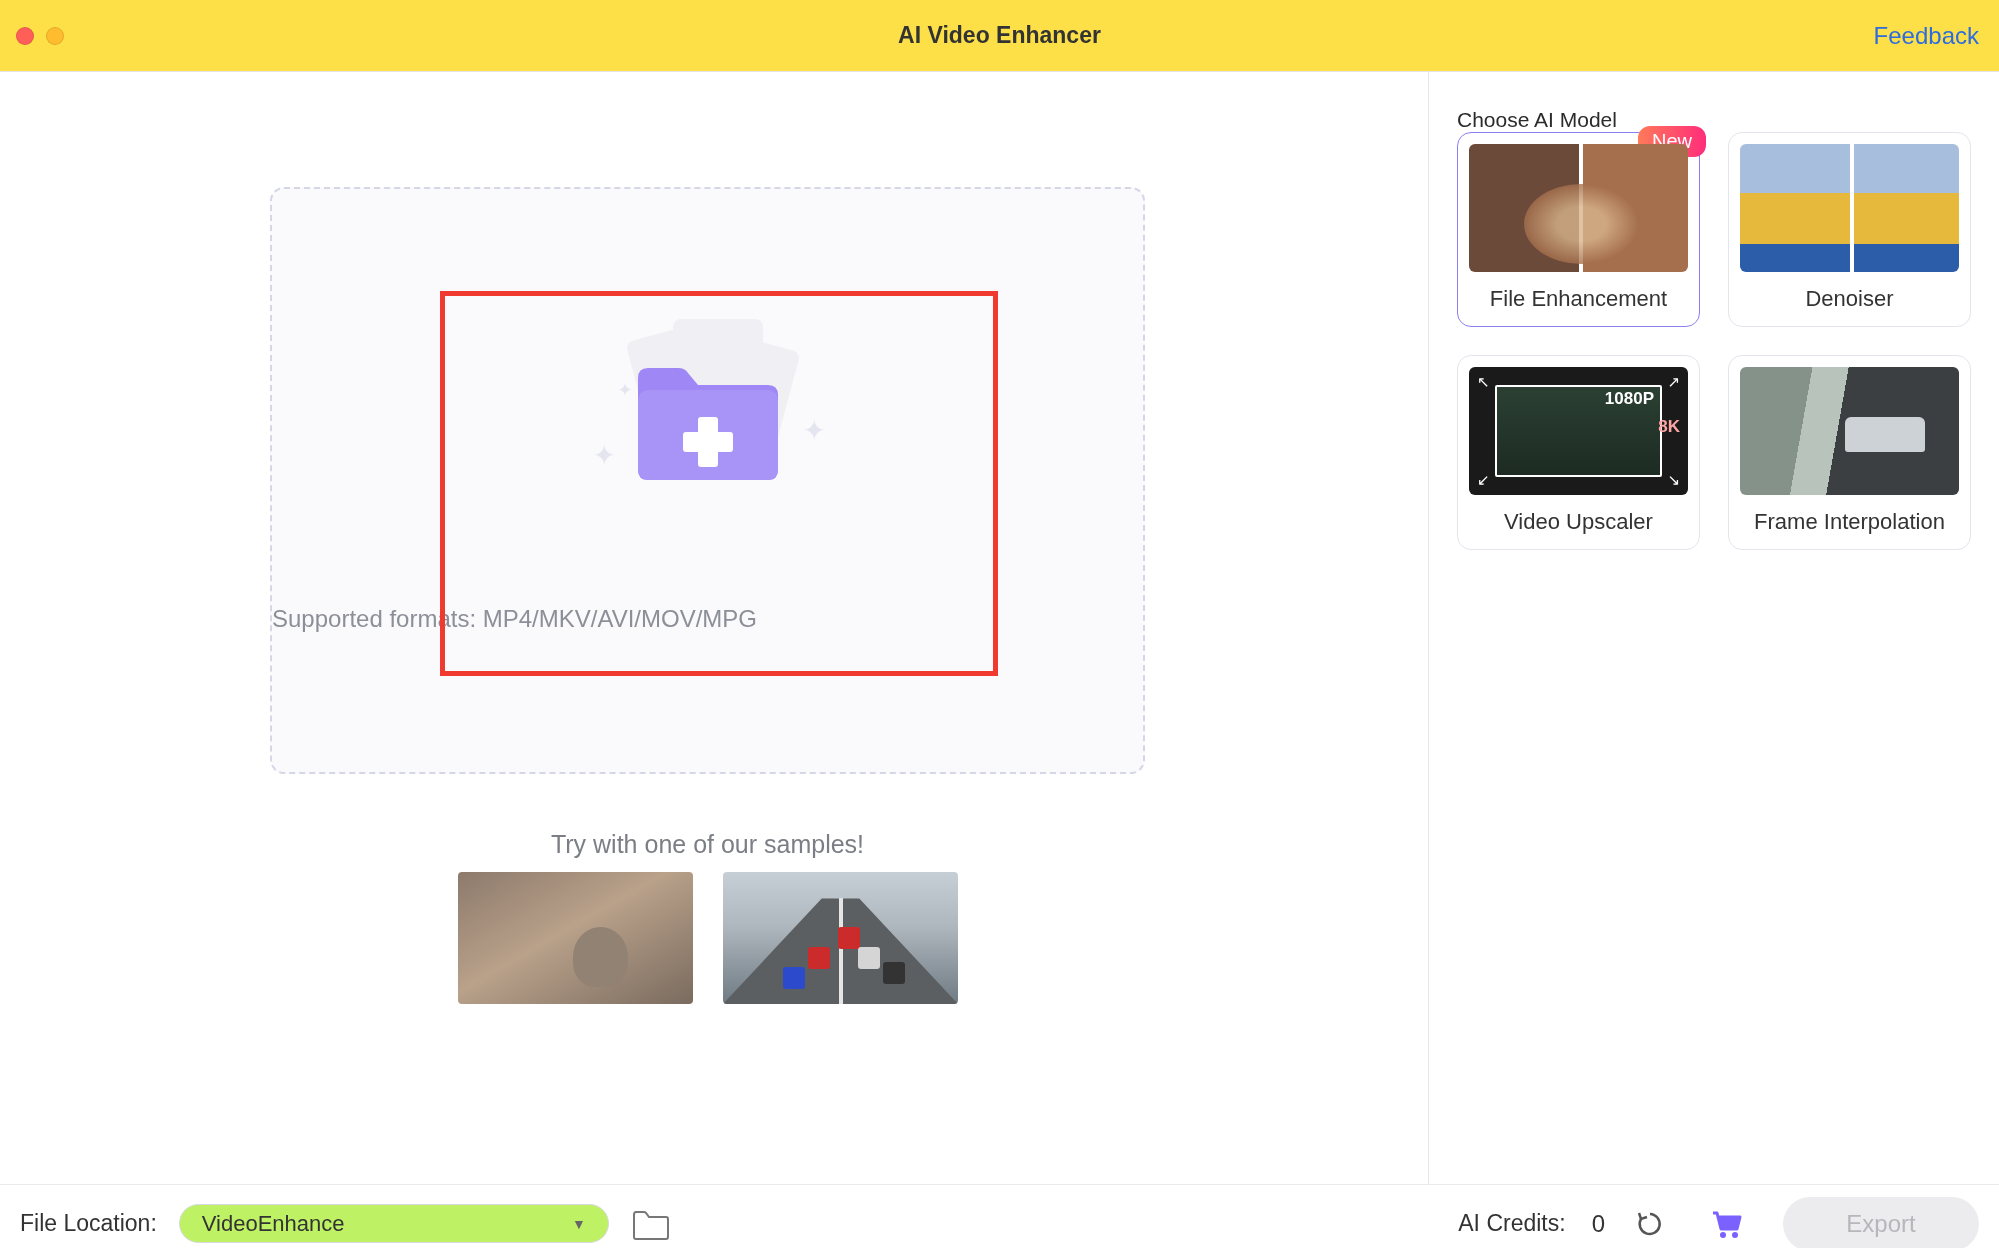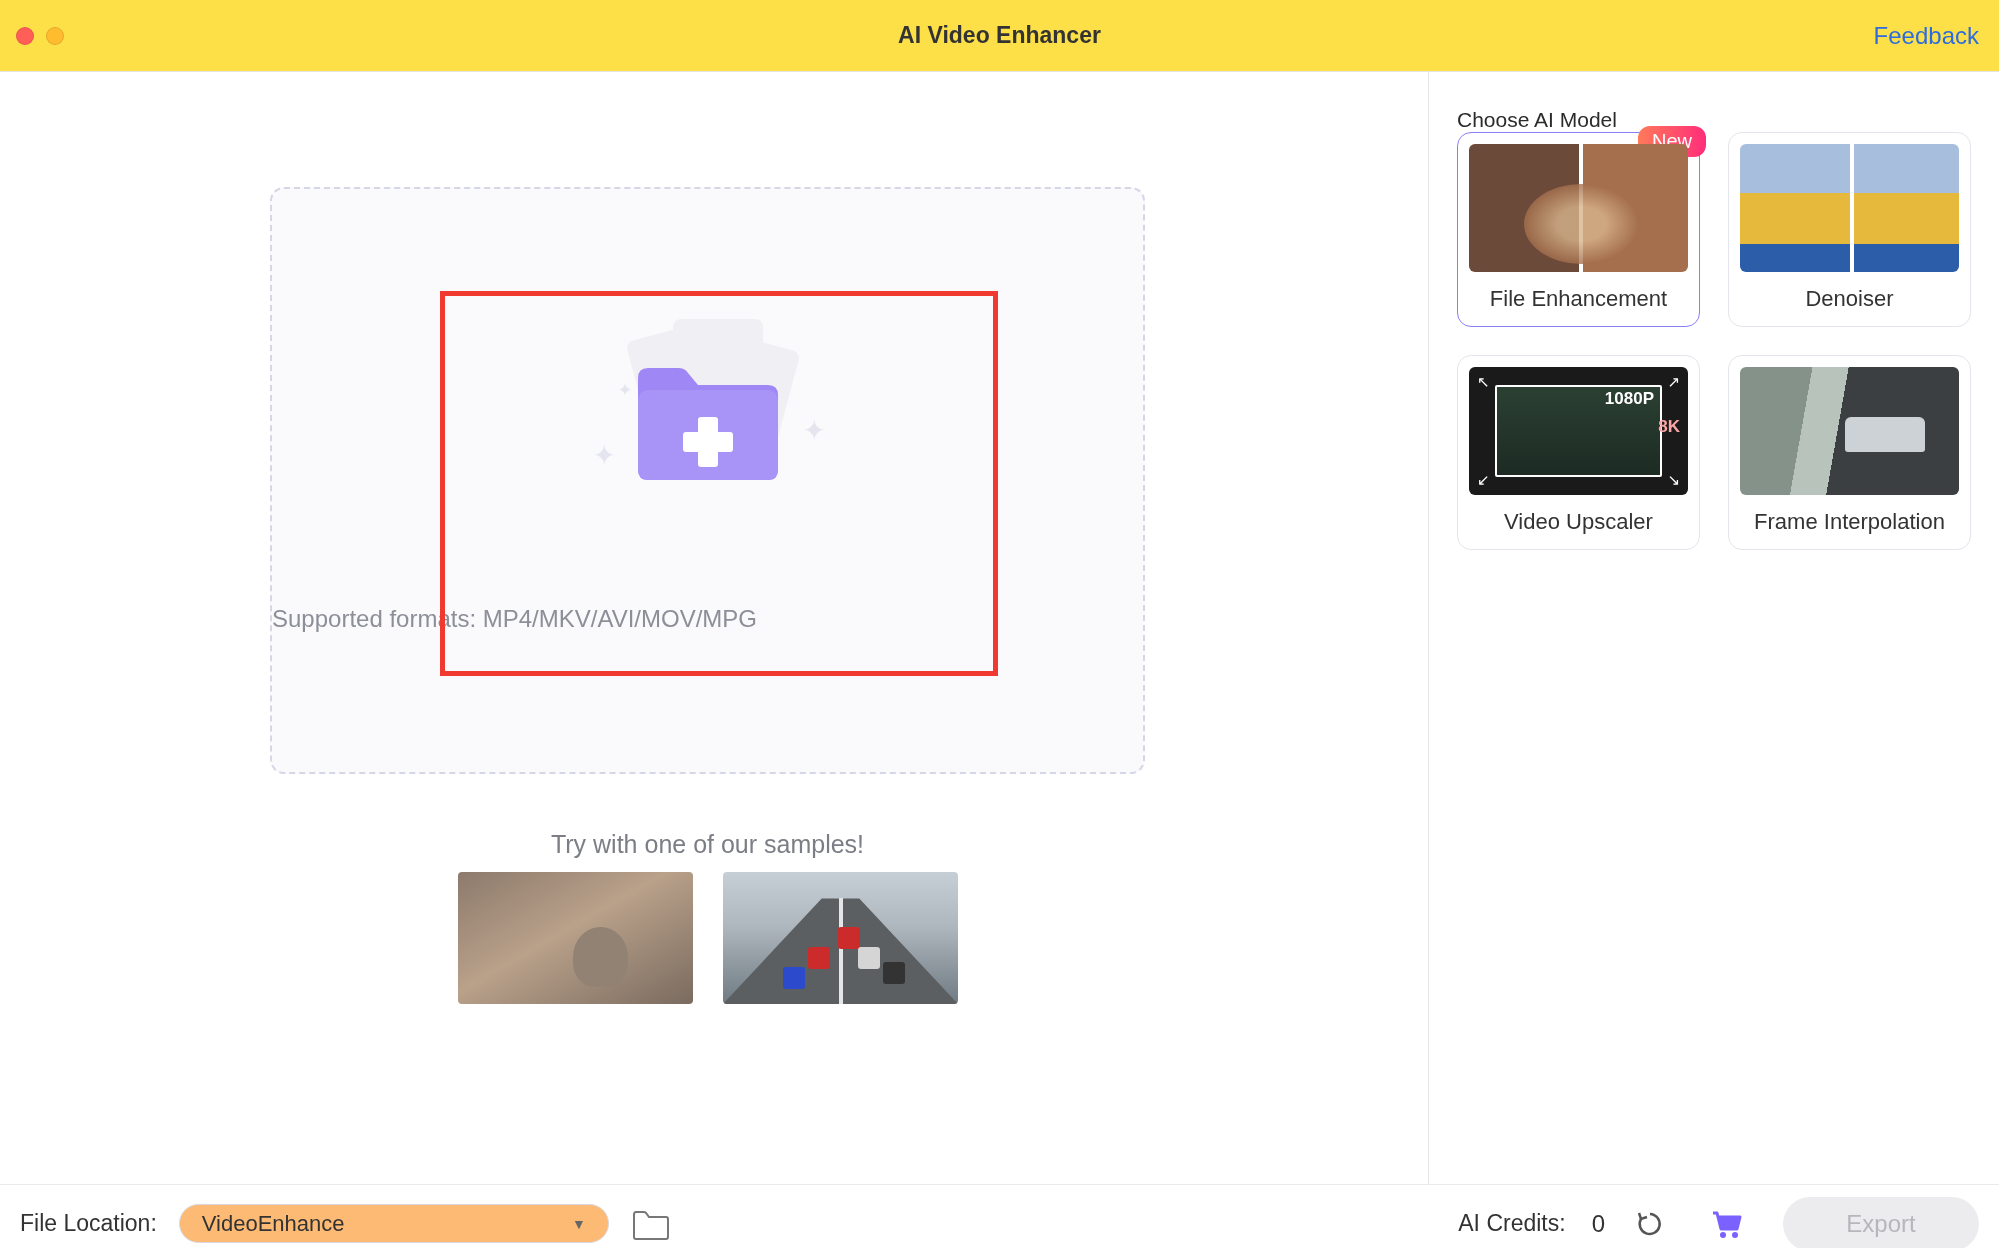--- a/index.html
+++ b/index.html
@@ -279,21 +279,21 @@
     height: 39px;
     border: 1.5px solid #d8d8de;
     border-radius: 26px;
     display: flex;
     align-items: center;
     justify-content: space-between;
     padding: 0 22px;
     font-size: 22px;
     color: #333;
     cursor: pointer;
-    background: #fdba74;
+    background: #bef264;
   }
   .folder-btn {
     width: 40px; height: 34px;
     cursor: pointer;
     color: #666;
   }
   .spacer { flex: 1; }
   .credits-label { font-size: 23px; color: #333; }
   .credits-value { font-size: 24px; color: #333; font-weight: 500; margin-left: 4px;}
   .refresh-btn { width: 30px; height: 30px; color: #555; cursor: pointer; margin-left: 8px;}

